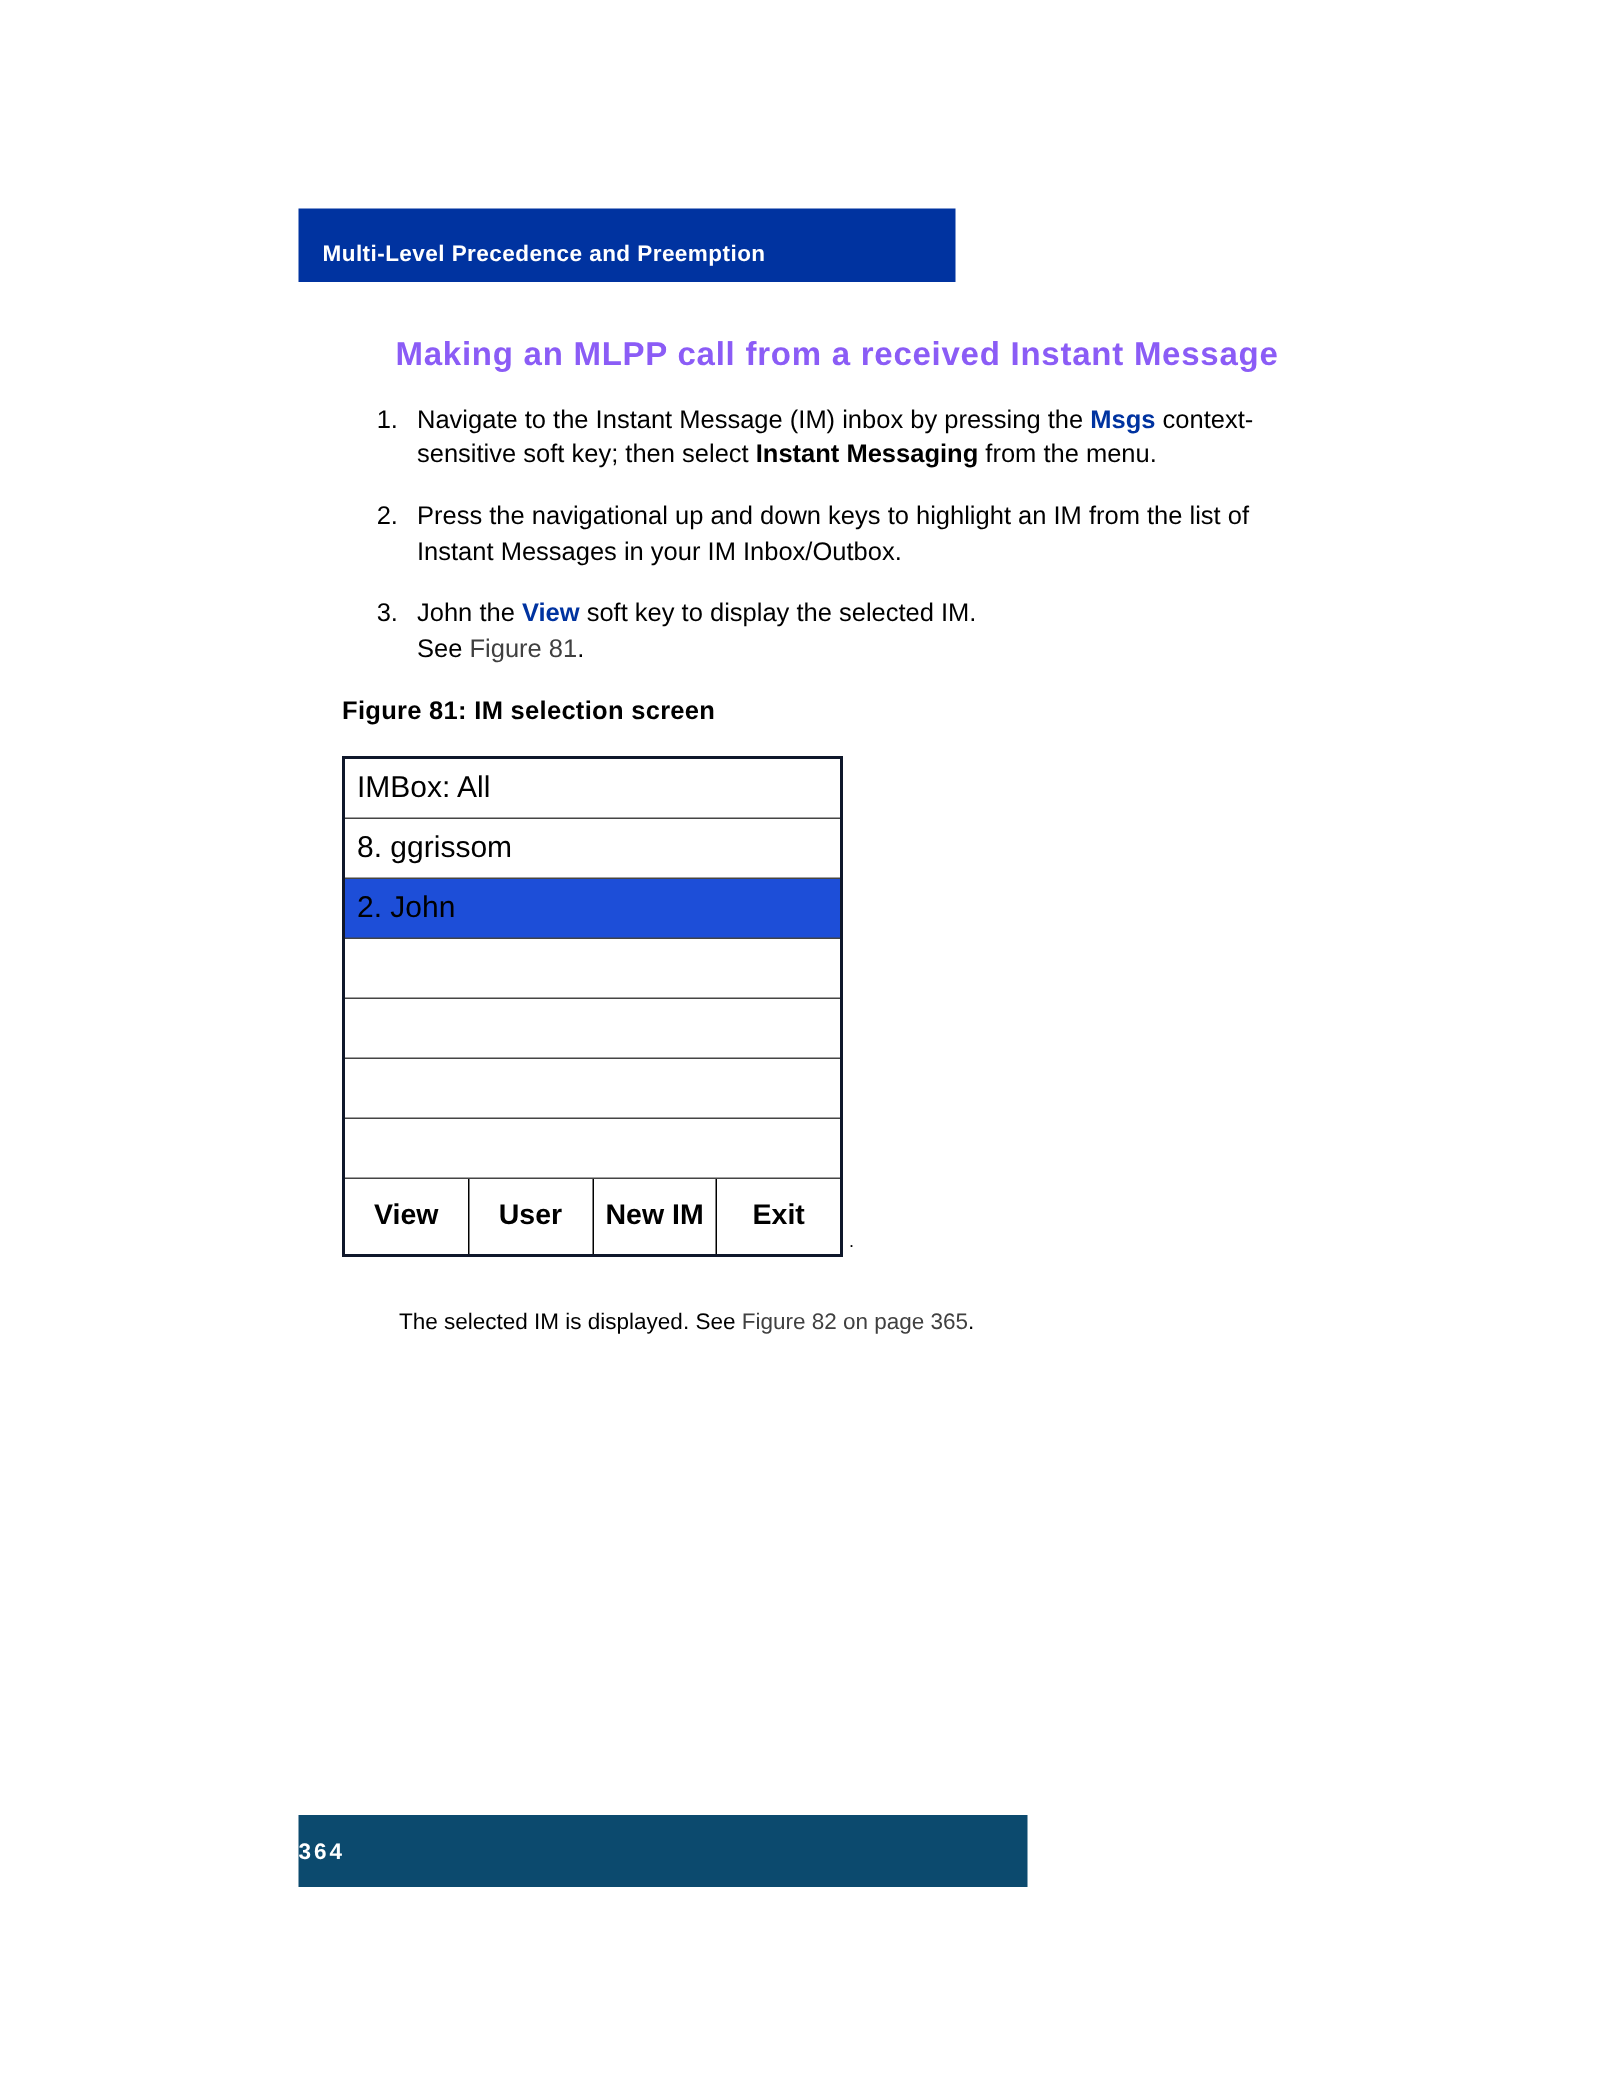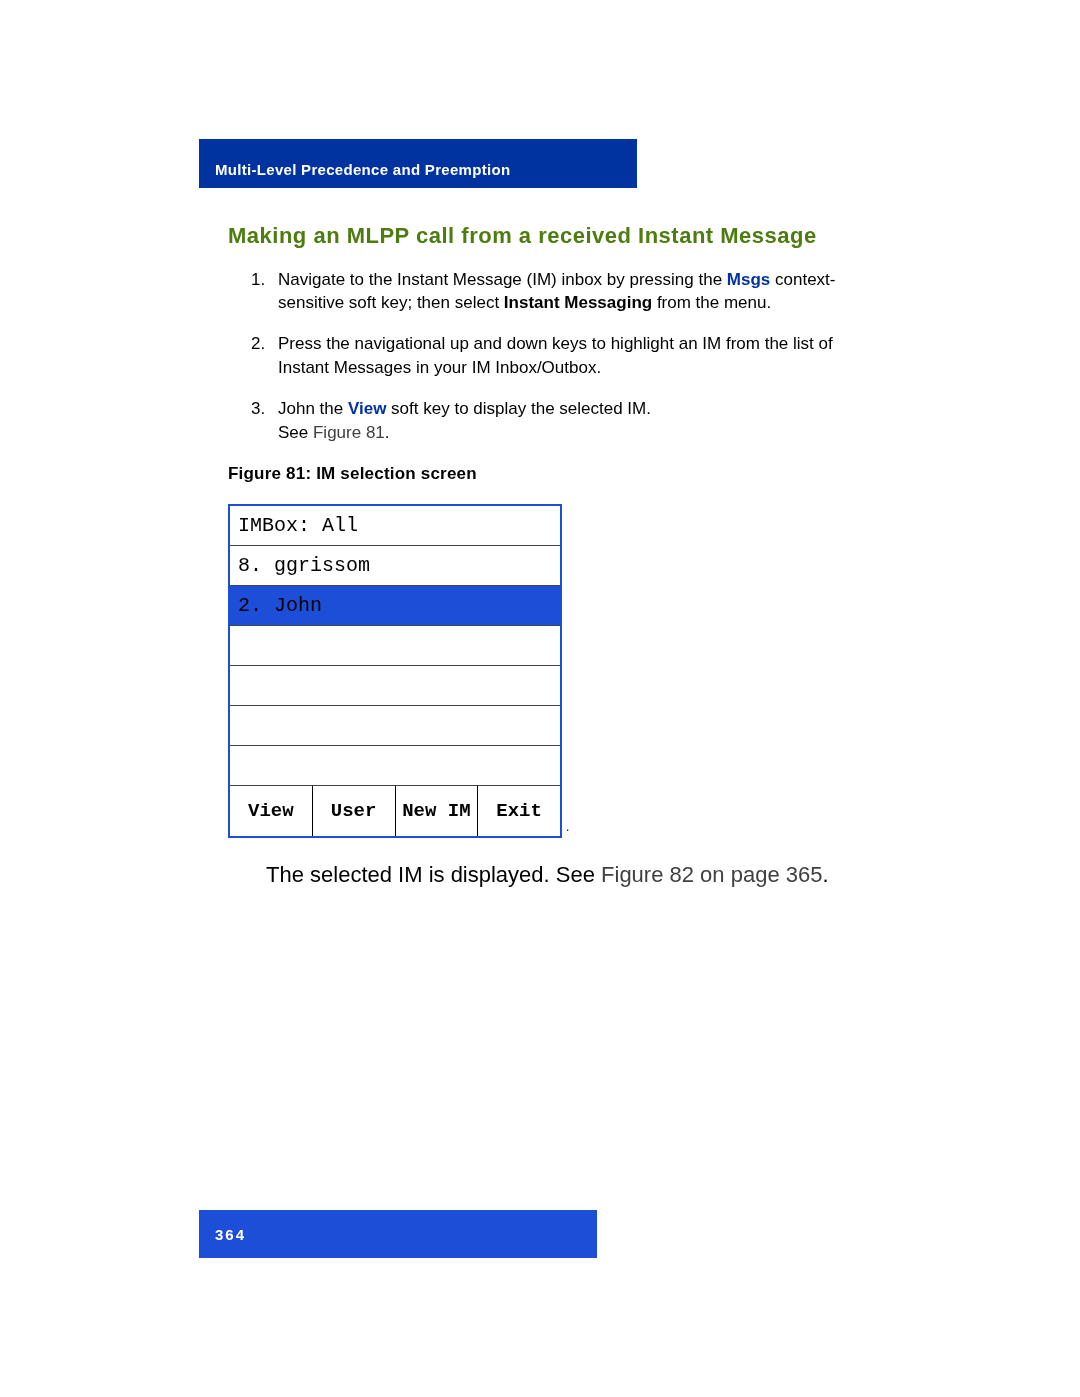--- a/index.html
+++ b/index.html
@@ -35,26 +35,27 @@
     font-size: 15px;
     letter-spacing: 0.3px;
   }
   .content {
     position: absolute;
     left: 228px;
     top: 222px;
     width: 660px;
   }
   .section-title {
-    color: #4d7c0f;
+    color: #8b5cf6;
     font-weight: bold;
     font-size: 22px;
     letter-spacing: 0.5px;
     line-height: 1.25;
     margin-bottom: 18px;
+    text-align: center;
   }
   ol.steps {
     margin: 12px;
     padding-left: 30px;
     font-size: 17px;
     line-height: 1.38;
   }
   ol.steps li {
     margin-bottom: 18px;
     padding-left: 8px;
@@ -73,24 +74,24 @@
   .alt-para {
     margin-top: 14px;
   }
   .figure-caption {
     font-weight: bold;
     font-size: 17px;
     margin: 20px 0 20px 0;
     letter-spacing: 0.2px;
   }
   .phone-screen {
-    border: 2px solid #1d4ed8;
+    border: 2px solid #0f172a;
     width: 330px;
     background: #fff;
-    font-family: Liberation Mono, monospace;
+    font-family: Liberation Sans, sans-serif;
   }
   .phone-row {
     border-bottom: 1px solid #444;
     height: 40px;
     display: flex;
     align-items: center;
     padding-left: 8px;
     font-size: 20px;
     box-sizing: border-box;
   }
@@ -115,35 +116,35 @@
     justify-content: center;
     font-weight: bold;
     font-size: 19px;
     text-align: center;
     line-height: 1.1;
   }
   .softkey:last-child {
     border-right: none;
   }
   .after-figure {
-    margin-top: 22px;
-    font-size: 22px;
+    margin-top: 34px;
+    font-size: 15px;
     line-height: 1.38;
     padding-left: 38px;
   }
   .footer-bar {
     position: absolute;
     left: 199px;
     bottom: 139px;
-    width: 398px;
+    width: 486px;
     height: 48px;
-    background: #1d4ed8;
+    background: #0c4a6e;
     display: flex;
     align-items: center;
-    padding-left: 16px;
+    padding-left: 0;
     box-sizing: border-box;
   }
   .footer-text {
     color: #fff;
     font-weight: bold;
     font-size: 15px;
     letter-spacing: 2px;
   }
   .dot-after {
     font-size: 12px;

